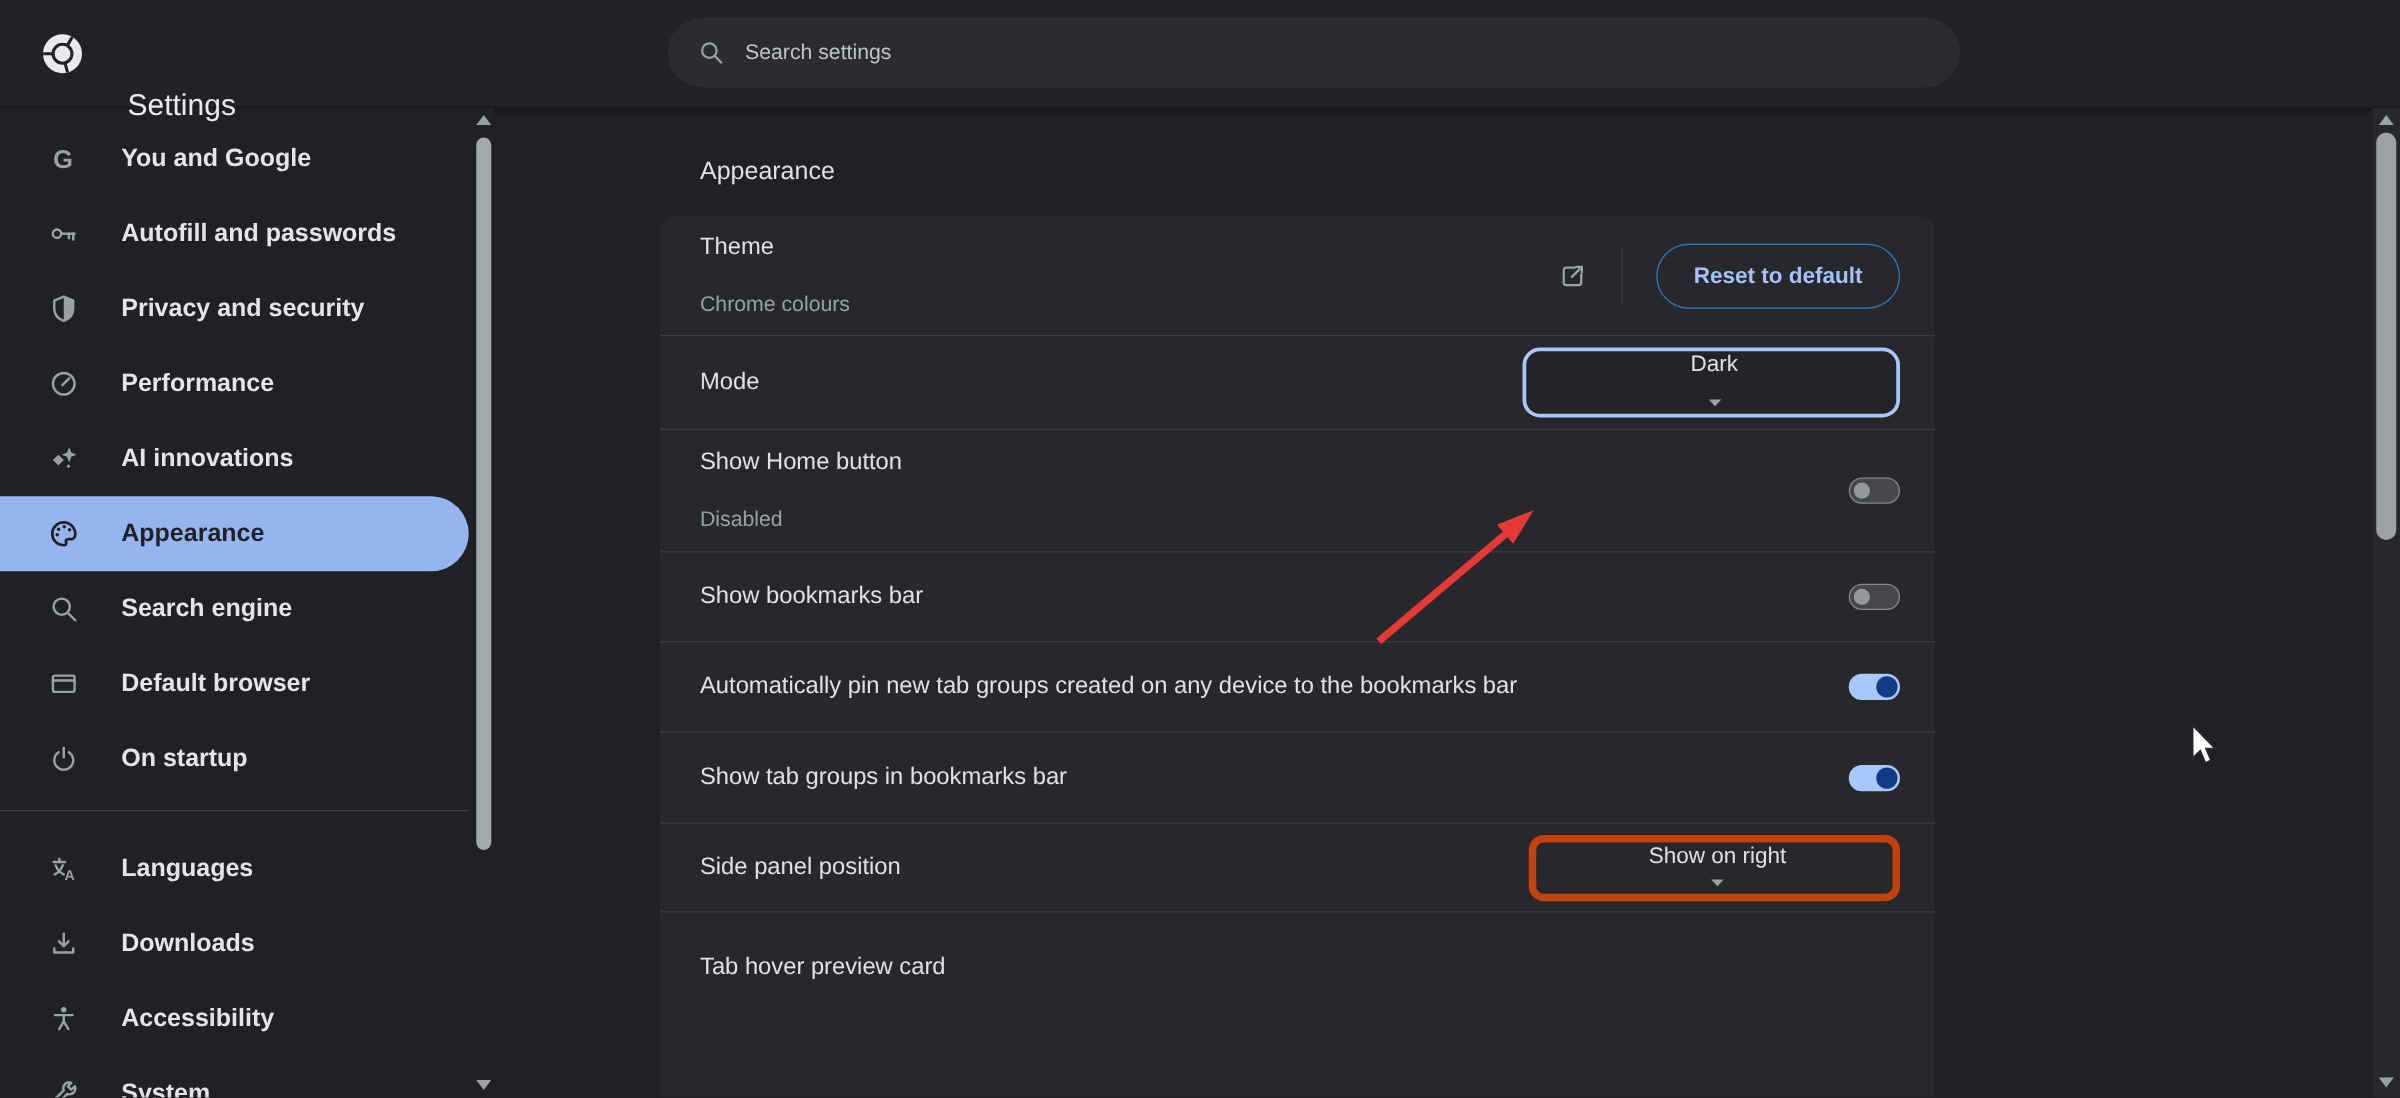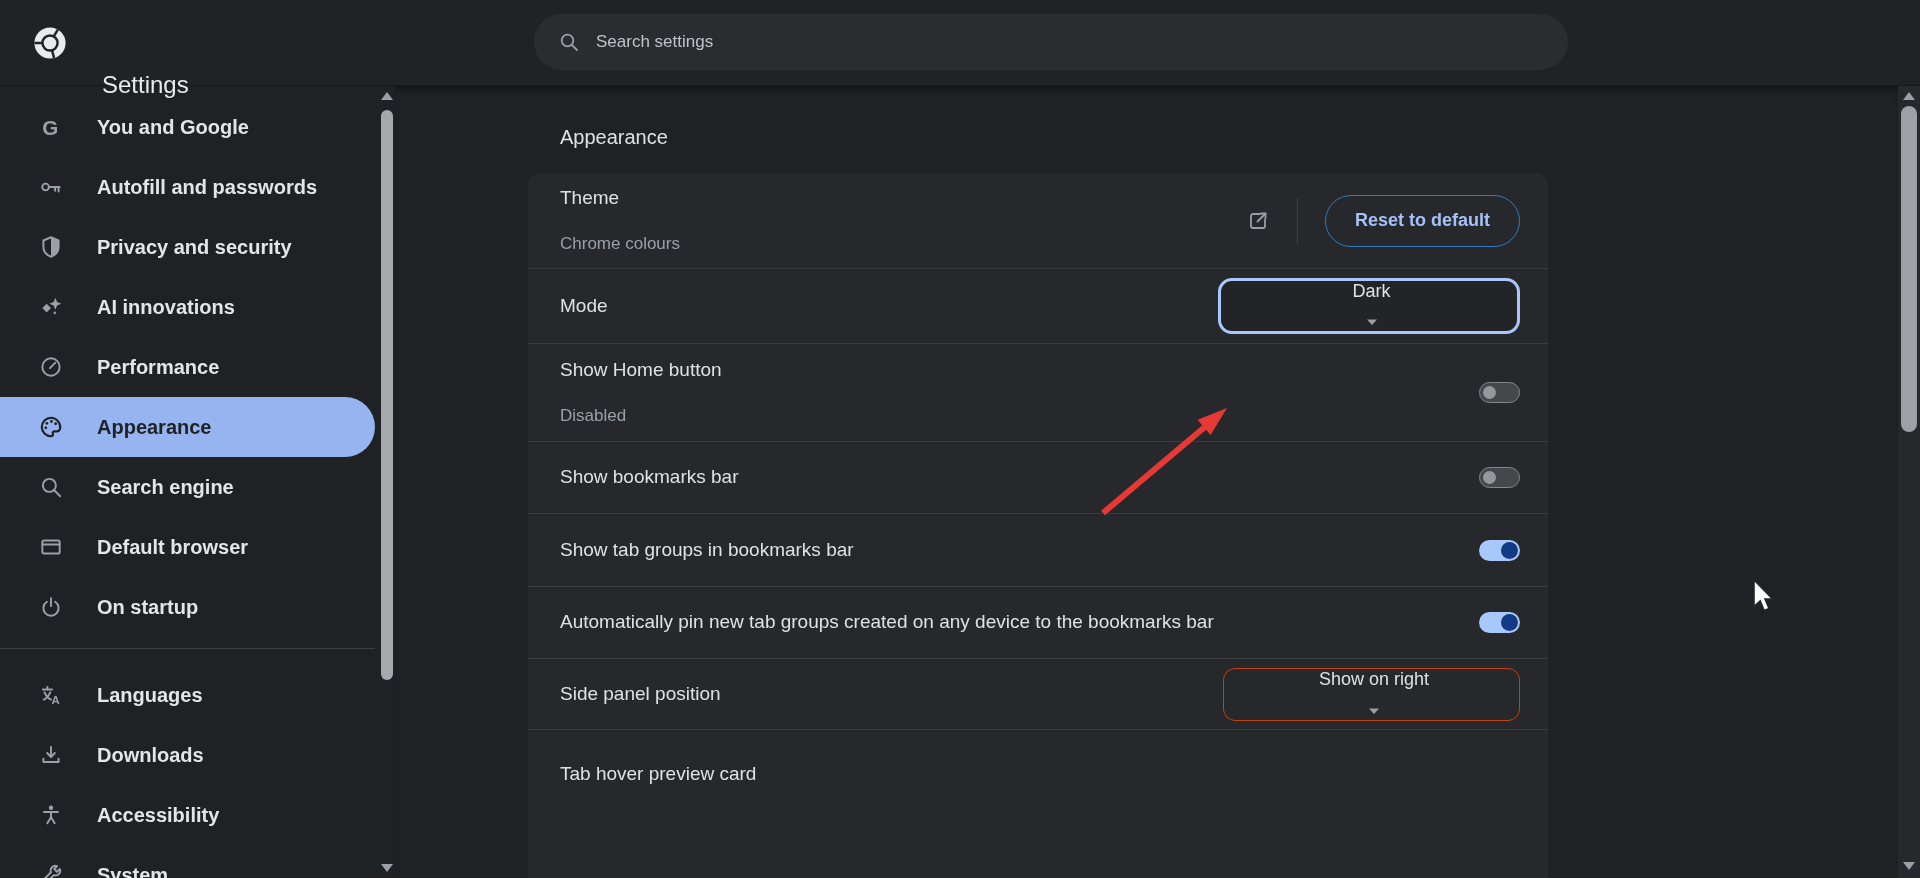--- a/index.html
+++ b/index.html
@@ -45,21 +45,21 @@
   .row-text { flex:1; min-width:0; }
   .row-title { font-size:19px; color:#dfe1e5; line-height:1.2; }
   .row-sub { font-size:17px; color:#9aa0a6; margin-top:24px; }
   .row-actions { display:flex; align-items:center; gap:27px; }
   .vdiv { width:1px; height:46px; background:#3f4144; }
   .pill-btn { height:52px; padding:0 29px; border-radius:26px; background:transparent;
     border:1.5px solid #2e79bd; color:#a4c2f7; font-size:18px; font-weight:600;
     font-family:inherit; cursor:pointer; }
   .select-box { height:56px; width:302px; border:3px solid #a8c7fa; border-radius:14px;
     display:flex; align-items:center; padding:0 16px 0 21px; cursor:pointer; background:#232428;flex-direction:column; }
-  .select-box.plain { height:53px; width:297px; border:1px solid #c2410c; border-radius:12px; background:transparent; }
+  .select-box.plain { height:53px; width:297px; border:6px solid #c2410c; border-radius:12px; background:transparent; }
   .select-val { flex:1; font-size:18px; color:#dfe1e5; }
   
   .toggle { position:relative; width:41px; height:21px; border-radius:11px; cursor:pointer; flex:0 0 auto; }
   .toggle.off { background:#45474b; border:1px solid #84878b; }
   .toggle.off .knob { position:absolute; left:3px; top:2.5px; width:13px; height:13px; border-radius:50%; background:#94989d; }
   .toggle.on { background:#a8c7fa; }
   .toggle.on .knob { position:absolute; right:2px; top:2px; width:17px; height:17px; border-radius:50%; background:#123a85; }
   
   .main-scroll { position:absolute; left:1898px; top:86px; width:22px; height:792px; background:#27282b; }
   .main-scroll .arrow-up { left:5px; top:6px; }
@@ -121,35 +121,35 @@
         <svg class="icon" width="26" height="26" viewBox="0 0 24 24">
       <path d="M12,3 L19,6 V12 C19,16.5 16,19.5 12,21 C8,19.5 5,16.5 5,12 V6 Z"></path>
       <path class="fillpart" d="M12,3 L19,6 V12 C19,16.5 16,19.5 12,21 Z"></path>
         </svg>
       </span>
     <span class="lbl">Privacy and security</span>
   </div>
   <div class="nav-item">
     <span class="ico">
         <svg class="icon" width="26" height="26" viewBox="0 0 24 24">
+      <circle cx="12" cy="12" r="8"></circle>
+          <line x1="11" y1="13" x2="16" y2="8"></line>
+        </svg>
+      </span>
+    <span class="lbl">Performance</span>
+  </div>
+  <div class="nav-item">
+    <span class="ico">
+        <svg class="icon" width="26" height="26" viewBox="0 0 24 24">
       <path class="fillpart" d="M8,9 L12,13 L8,17 L4,13 Z"></path>
       <path class="fillpart" d="M16,3.5 L17.6,7.4 L21.5,9 L17.6,10.6 L16,14.5 L14.4,10.6 L10.5,9 L14.4,7.4 Z"></path>
       <path class="fillpart" d="M15.5,16 L17,17.5 L15.5,19 L14,17.5 Z"></path>
         </svg>
       </span>
     <span class="lbl">AI innovations</span>
-  </div>
-  <div class="nav-item">
-    <span class="ico">
-        <svg class="icon" width="26" height="26" viewBox="0 0 24 24">
-      <circle cx="12" cy="12" r="8"></circle>
-          <line x1="11" y1="13" x2="16" y2="8"></line>
-        </svg>
-      </span>
-    <span class="lbl">Performance</span>
   </div>
   <div class="nav-item selected">
     <span class="ico">
         <svg class="icon" width="26" height="26" viewBox="0 0 24 24" style="stroke-width:2">
       <path d="M12,3.5 a8.5,8.5 0 1 0 0,17 c1.4,0 2.2,-1 1.7,-2.2 c-.5,-1.2 .2,-2.3 1.6,-2.3 h1.9 a3.2,3.2 0 0 0 3.3,-3.2 A8.7,8.7 0 0 0 12,3.5 Z"></path>
       <circle class="fillpart" cx="8.2" cy="8.6" r="1.3" style="fill:#1f2124"></circle>
       <circle class="fillpart" cx="12.4" cy="6.9" r="1.3" style="fill:#1f2124"></circle>
       <circle class="fillpart" cx="16.3" cy="9" r="1.3" style="fill:#1f2124"></circle>
       <circle class="fillpart" cx="7.2" cy="12.8" r="1.3" style="fill:#1f2124"></circle>
         </svg>
@@ -280,32 +280,32 @@
 
     <div class="row" style="height:72px">
       <div class="row-text">
         <div class="row-title">Show bookmarks bar</div>
       </div>
       <div class="toggle off">
           <div class="knob"></div>
         </div>
     </div>
 
-    <div class="row" style="height:73px">
-      <div class="row-text">
-        <div class="row-title">Show tab groups in bookmarks bar</div>
+    <div class="row" style="height:72px">
+      <div class="row-text">
+        <div class="row-title">Automatically pin new tab groups created on any device to the bookmarks bar</div>
       </div>
       <div class="toggle on">
           <div class="knob"></div>
         </div>
     </div>
 
-    <div class="row" style="height:72px">
-      <div class="row-text">
-        <div class="row-title">Automatically pin new tab groups created on any device to the bookmarks bar</div>
+    <div class="row" style="height:73px">
+      <div class="row-text">
+        <div class="row-title">Show tab groups in bookmarks bar</div>
       </div>
       <div class="toggle on">
           <div class="knob"></div>
         </div>
     </div>
 
     <div class="row" style="height:71px">
       <div class="row-text">
         <div class="row-title">Side panel position</div>
       </div>

